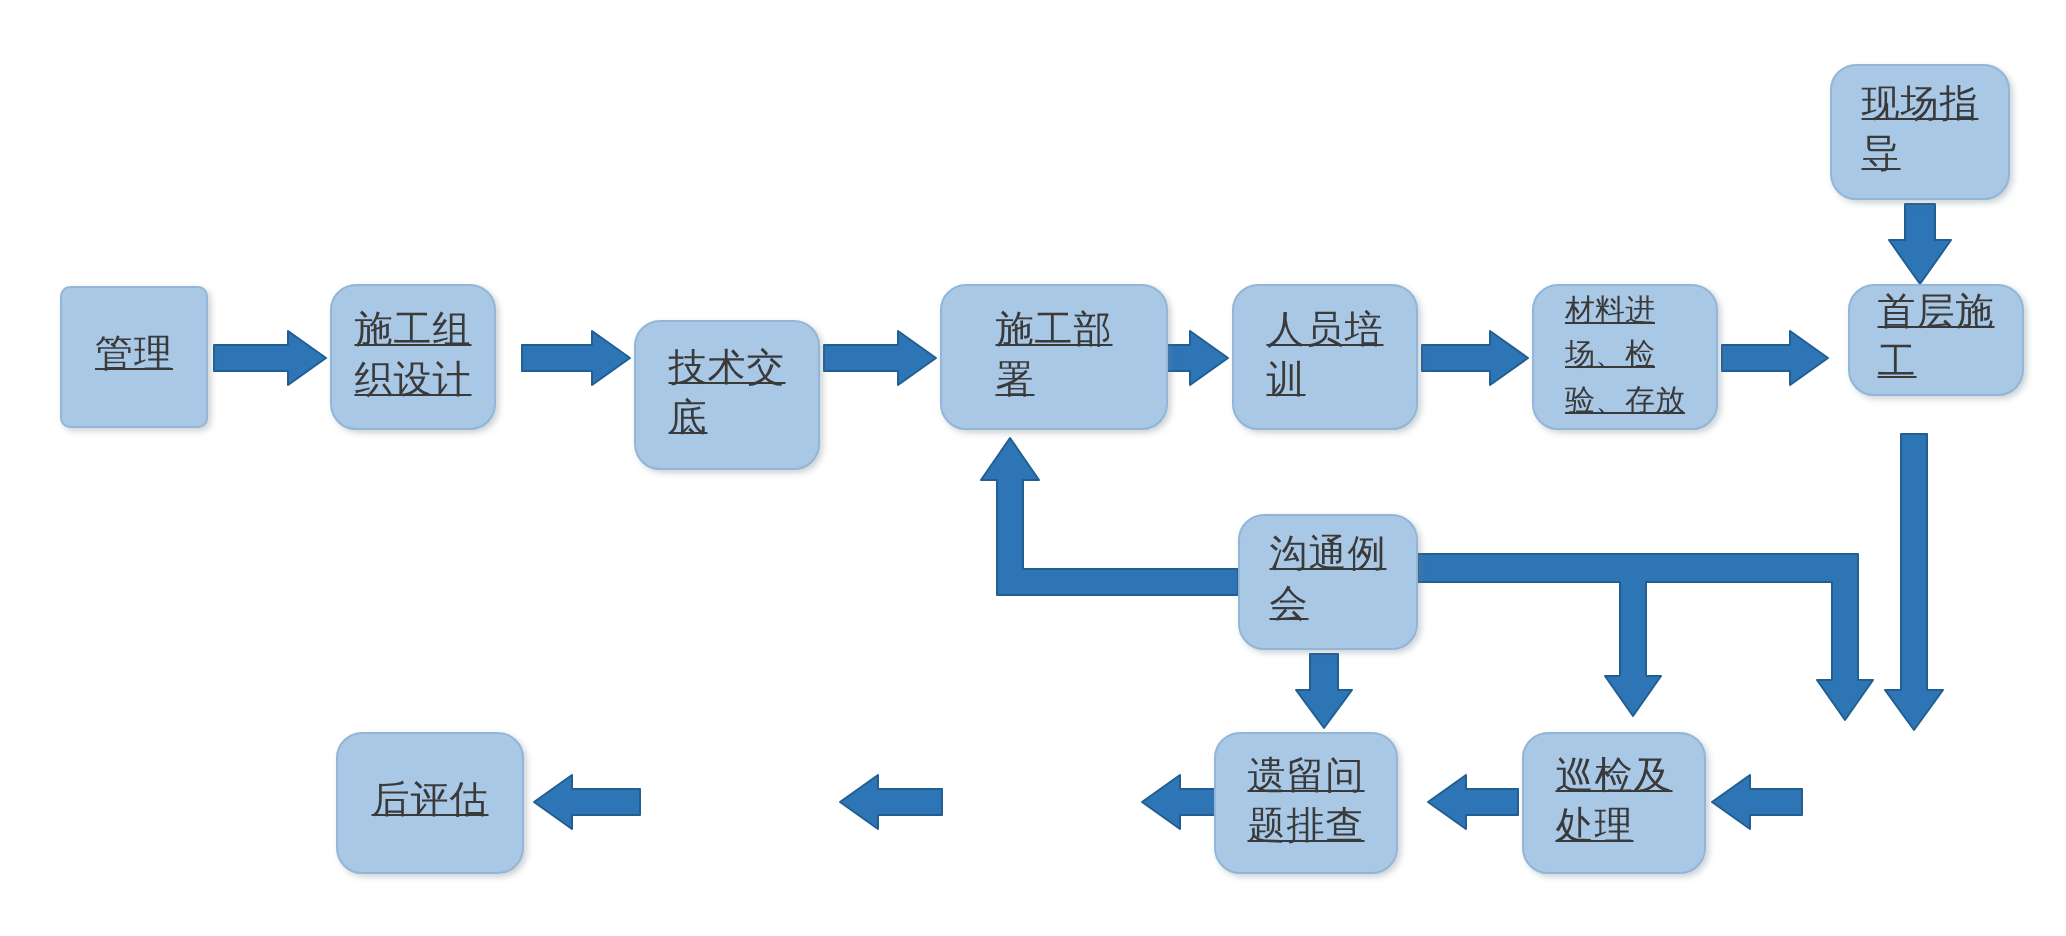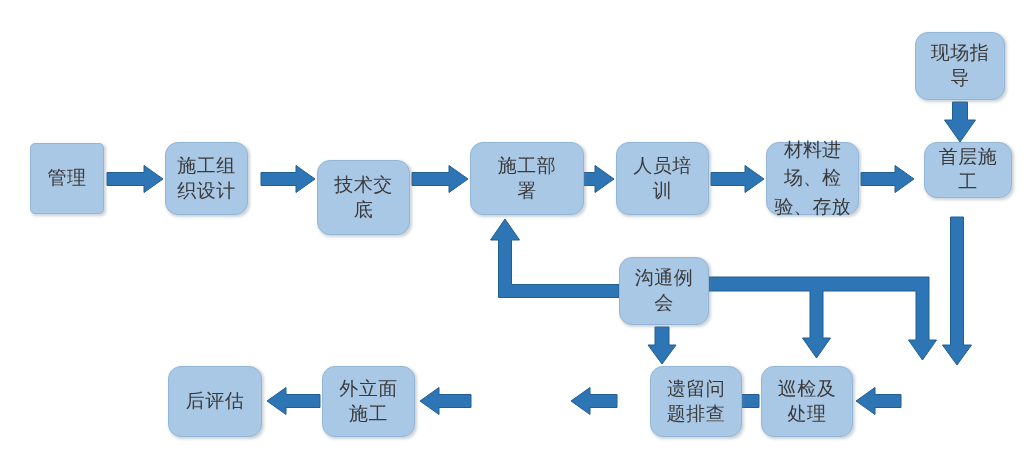--- a/index.html
+++ b/index.html
@@ -37,28 +37,28 @@
   .node {
     position: absolute;
     background: var(--box-fill);
     border: 1px solid var(--box-border);
     border-radius: 13px;
     box-shadow: 1.5px 1.5px 3px rgba(110,125,140,0.35);
     color: var(--text-color);
     display: flex;
     align-items: center;
     justify-content: center;
-    text-align: center;
     white-space: pre-line;
     font-size: 19px;
     line-height: 1.3;
     letter-spacing: 0.5px;
+    text-decoration: underline;
   }
   .node.sq { border-radius: 5px; }
-  .node.small { font-size: 19px; line-height: 1.5; letter-spacing: 0; }
+  .node.small { font-size: 15px; line-height: 1.5; letter-spacing: 0; }
 </style>
 </head>
 <body>
 
 <div class="canvas">
 
   <svg class="connector-layer" viewBox="0 0 1033 468" xmlns="http://www.w3.org/2000/svg">
 
     <path d="M107,172.5 H144 V165.5 L163,179 L144,192.5 V185.5 H107 Z"></path>
     <path d="M261,172.5 H296 V165.5 L315,179 L296,192.5 V185.5 H261 Z"></path>
@@ -99,20 +99,18 @@
   <div class="node" style="left:924px;top:142px;width:88px;height:56px;">首层施
 工</div>
 
   <div class="node" style="left:915px;top:32px;width:90px;height:68px;">现场指
 导</div>
 
   <div class="node" style="left:619px;top:257px;width:90px;height:68px;">沟通例
 会</div>
 
   <div class="node" style="left:168px;top:366px;width:94px;height:71px;">后评估</div>
-  <div class="node" style="left:322px;top:366px;width:93px;height:71px;">外立面
-施工</div>
-  <div class="node" style="left:650px;top:366px;width:92px;height:71px;">遗留问
+  <div class="node" style="left:607px;top:366px;width:92px;height:71px;">遗留问
 题排查</div>
   <div class="node" style="left:761px;top:366px;width:92px;height:71px;">巡检及
 处理</div>
 
 </div>
 
 </body></html>

